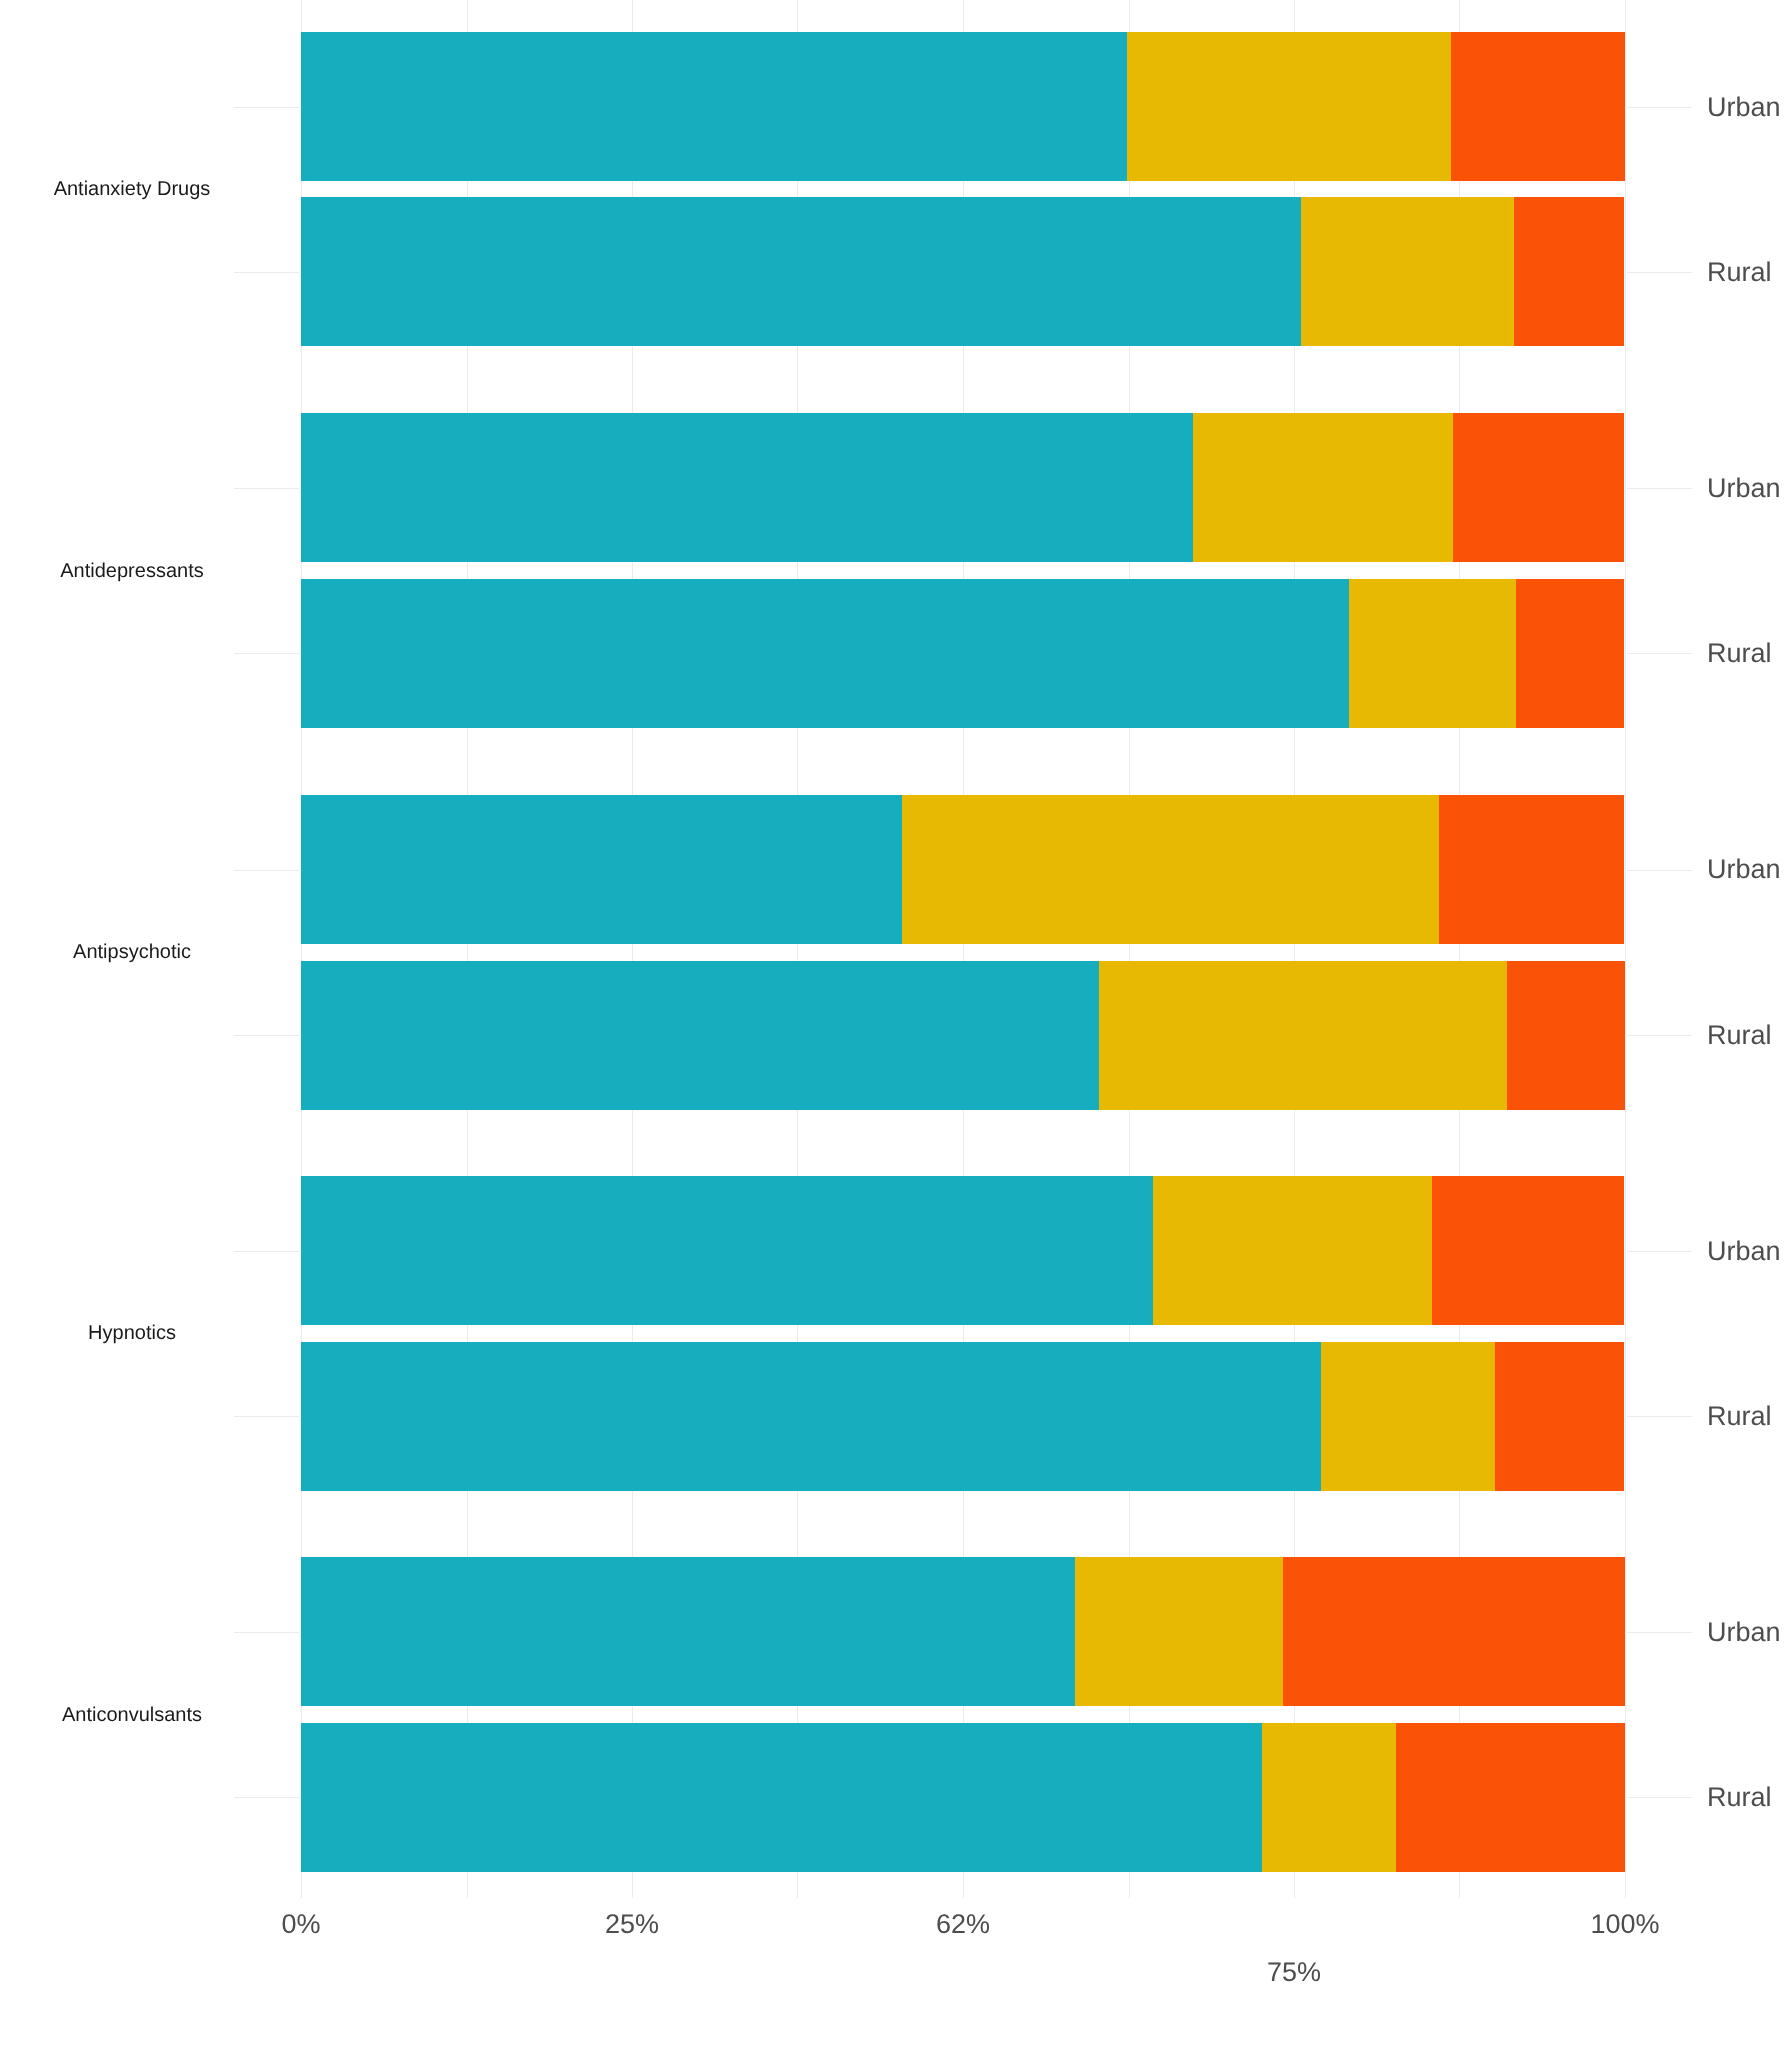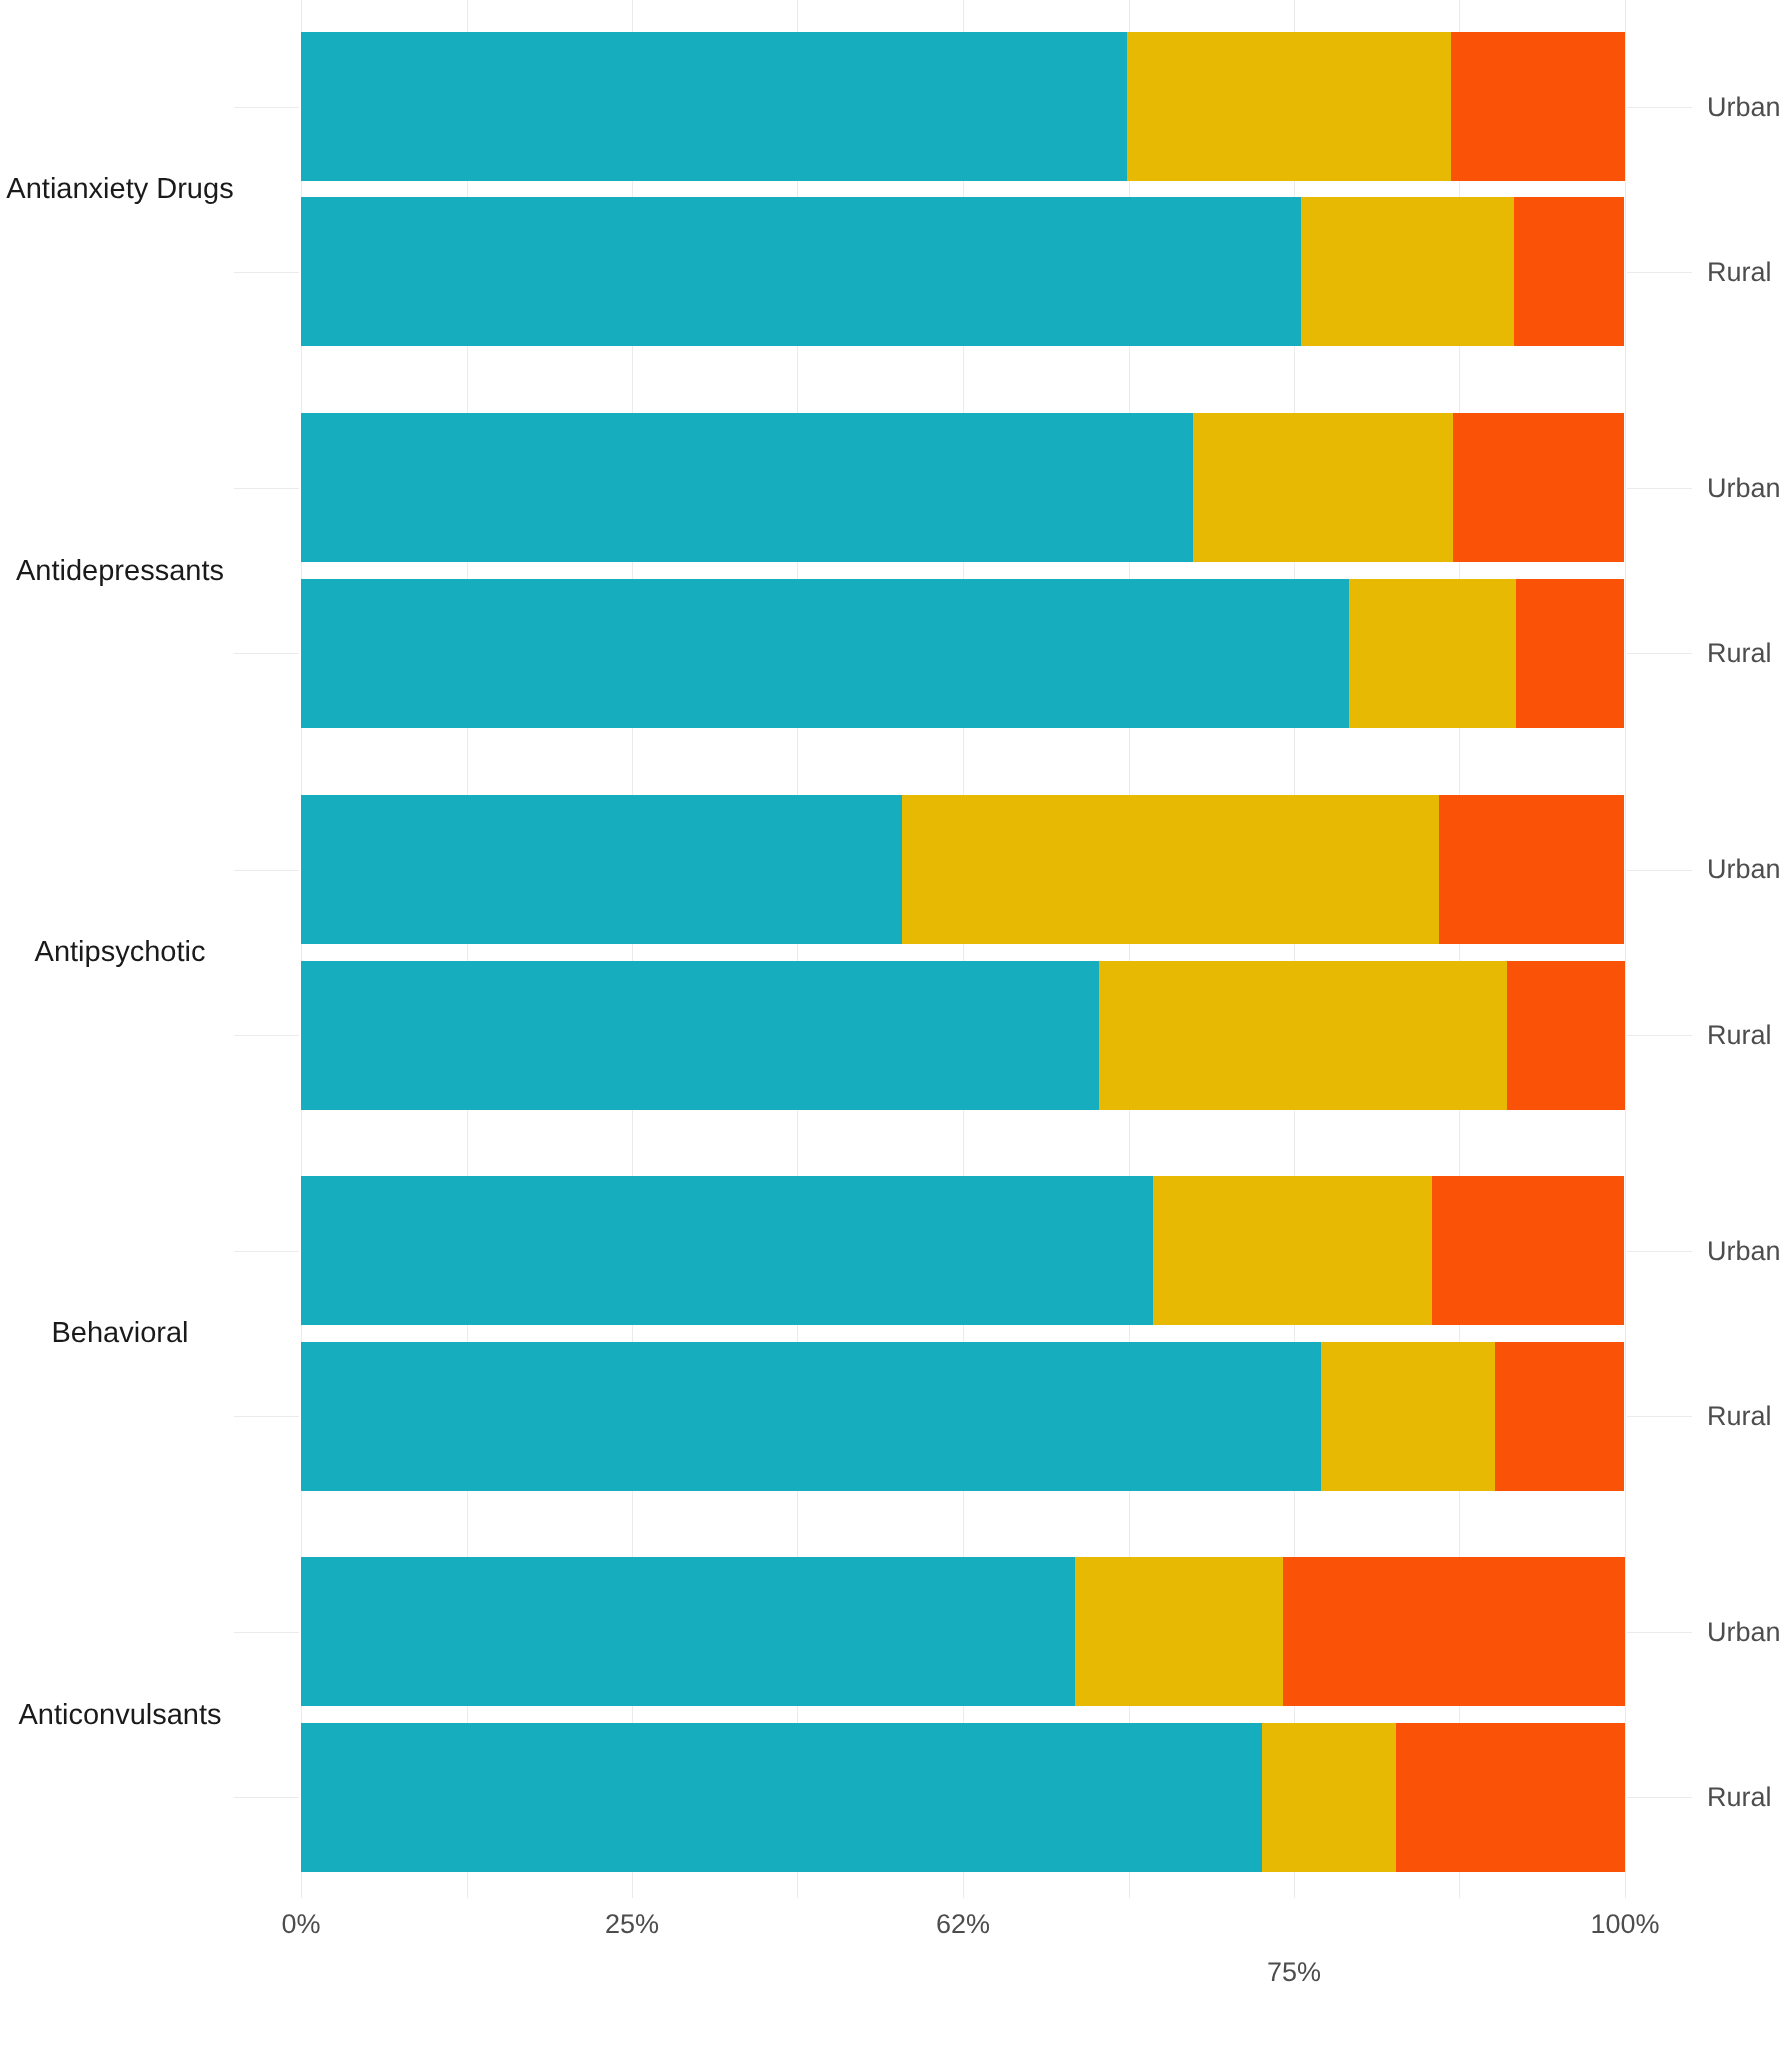--- a/index.html
+++ b/index.html
@@ -10,21 +10,21 @@
        -moz-osx-font-smoothing:grayscale;
        text-rendering:geometricPrecision;
        font-kerning:normal;}
   #page{position:relative;width:1785px;height:2051px;background:#ffffff;overflow:hidden;}
 
   .plot-area{position:absolute;left:0;top:0;width:1504px;height:1898px;}
   .gridline{position:absolute;width:0.9px;top:0;background:#EBEBEB;}
   .bar{position:absolute;height:149px;}
   .seg{position:absolute;top:0;height:149px;}
 
-  .ylab{position:absolute;left:4px;width:232px;font-size:29px;line-height:27px;
+  .ylab{position:absolute;left:16px;width:232px;font-size:20px;line-height:27px;
         color:#1A1A1A;white-space:nowrap;text-align:center;}
   .rowlab{position:absolute;font-size:27px;line-height:27px;color:#4D4D4D;white-space:nowrap;}
   .tickline{position:absolute;height:0.9px;background:#EBEBEB;}
 
   .xaxis{position:absolute;left:0;top:0;width:1785px;height:159px;}
   .xlab{position:absolute;width:184px;font-size:27px;line-height:1;color:#4D4D4D;
         white-space:nowrap;text-align:center;}
 
   .legend{position:absolute;left:0;top:1984px;width:1785px;height:67px;}
   .legend-title{position:absolute;font-size:35px;line-height:1;color:#0D0D0D;white-space:nowrap;}
@@ -112,21 +112,21 @@
     </div>
     <div class="rowlab" style="left: 1707px; top: 1238px;">Urban</div>
     <div class="tickline" style="left: 234px; width: 65px; top: 1416px;"></div>
     <div class="tickline" style="left: 1627px; width: 65px; top: 1416px;"></div>
     <div class="bar" style="left: 301px; top: 1342px; width: 1323px; height: 149px;">
       <div class="seg" style="left: 0px; width: 1020px; height: 149px; background: rgb(22, 174, 190);"></div>
       <div class="seg" style="left: 1020px; width: 174px; height: 149px; background: rgb(232, 185, 3);"></div>
       <div class="seg" style="left: 1194px; width: 129px; height: 149px; background: rgb(250, 82, 7);"></div>
     </div>
     <div class="rowlab" style="left: 1707px; top: 1403px;">Rural</div>
-    <div class="ylab" style="top: 1320px;">Behavioral</div>
+    <div class="ylab" style="top: 1320px;">Hypnotics</div>
 
     <div class="tickline" style="left: 234px; width: 65px; top: 1632px;"></div>
     <div class="tickline" style="left: 1627px; width: 65px; top: 1632px;"></div>
     <div class="bar" style="left: 301px; top: 1557px; width: 1323px; height: 149px;">
       <div class="seg" style="left: 0px; width: 774px; height: 149px; background: rgb(22, 174, 190);"></div>
       <div class="seg" style="left: 774px; width: 208px; height: 149px; background: rgb(232, 185, 3);"></div>
       <div class="seg" style="left: 982px; width: 342px; height: 149px; background: rgb(250, 82, 7);"></div>
     </div>
     <div class="rowlab" style="left: 1707px; top: 1619px;">Urban</div>
     <div class="tickline" style="left: 234px; width: 65px; top: 1797px;"></div>

